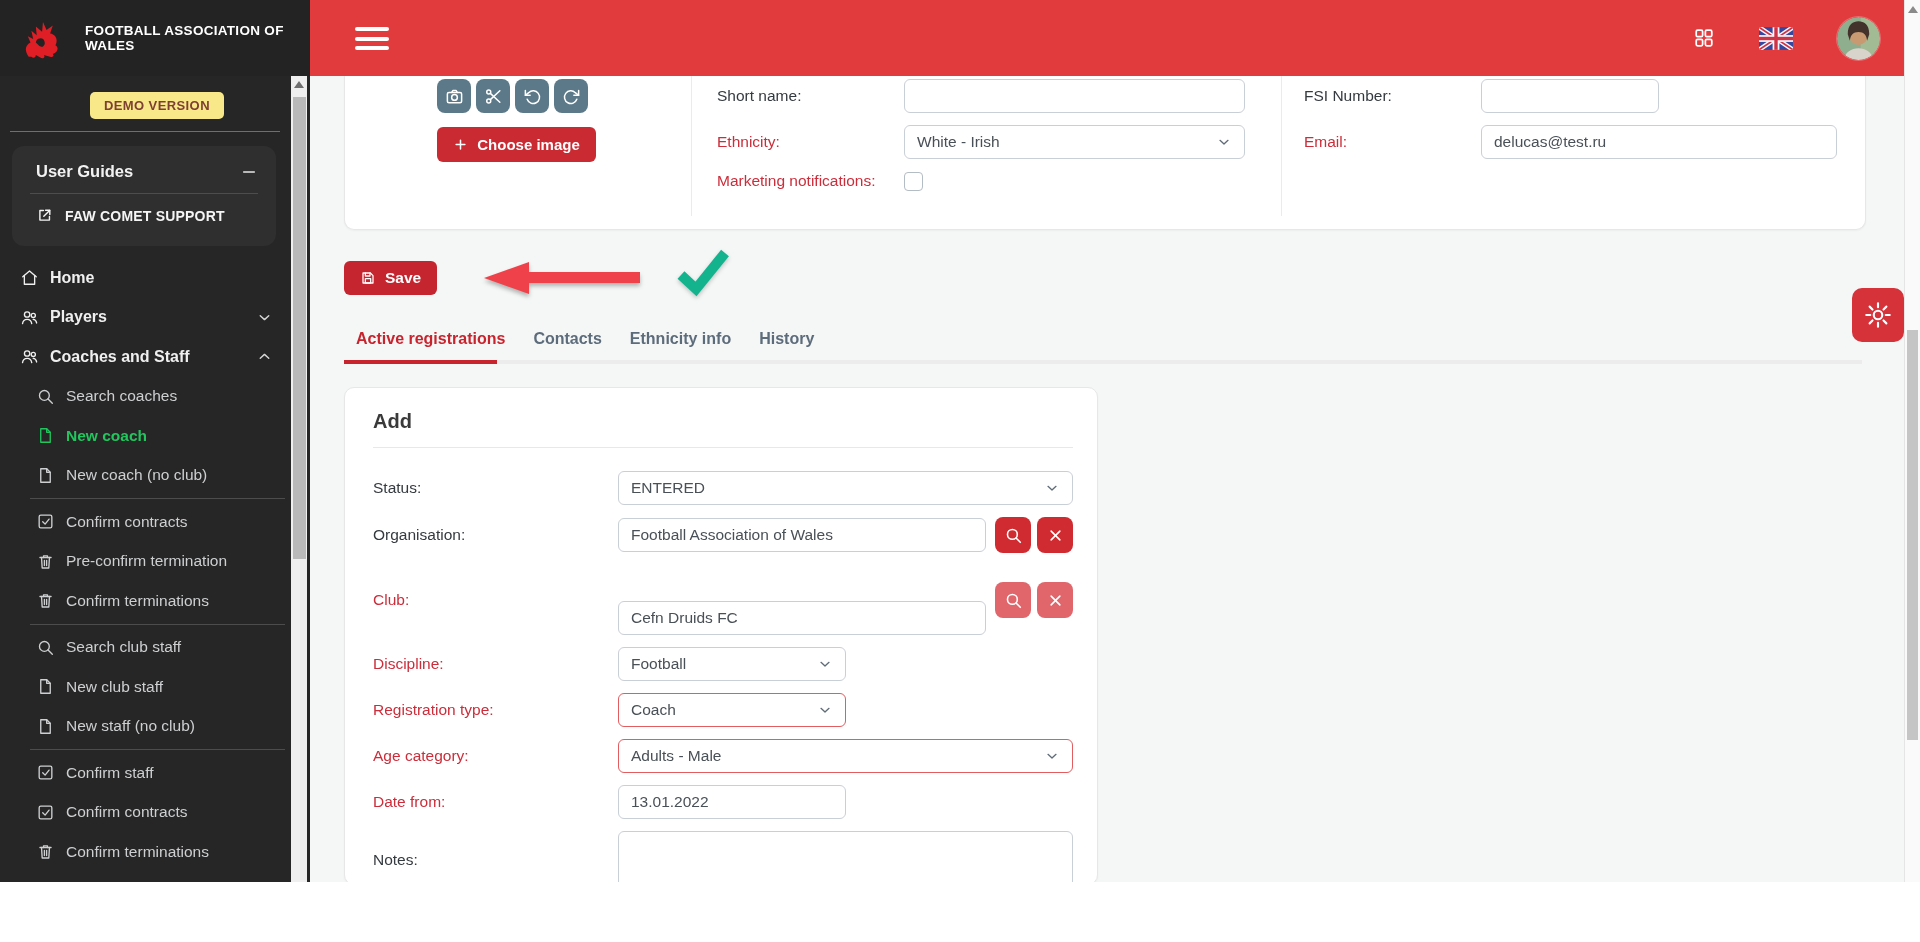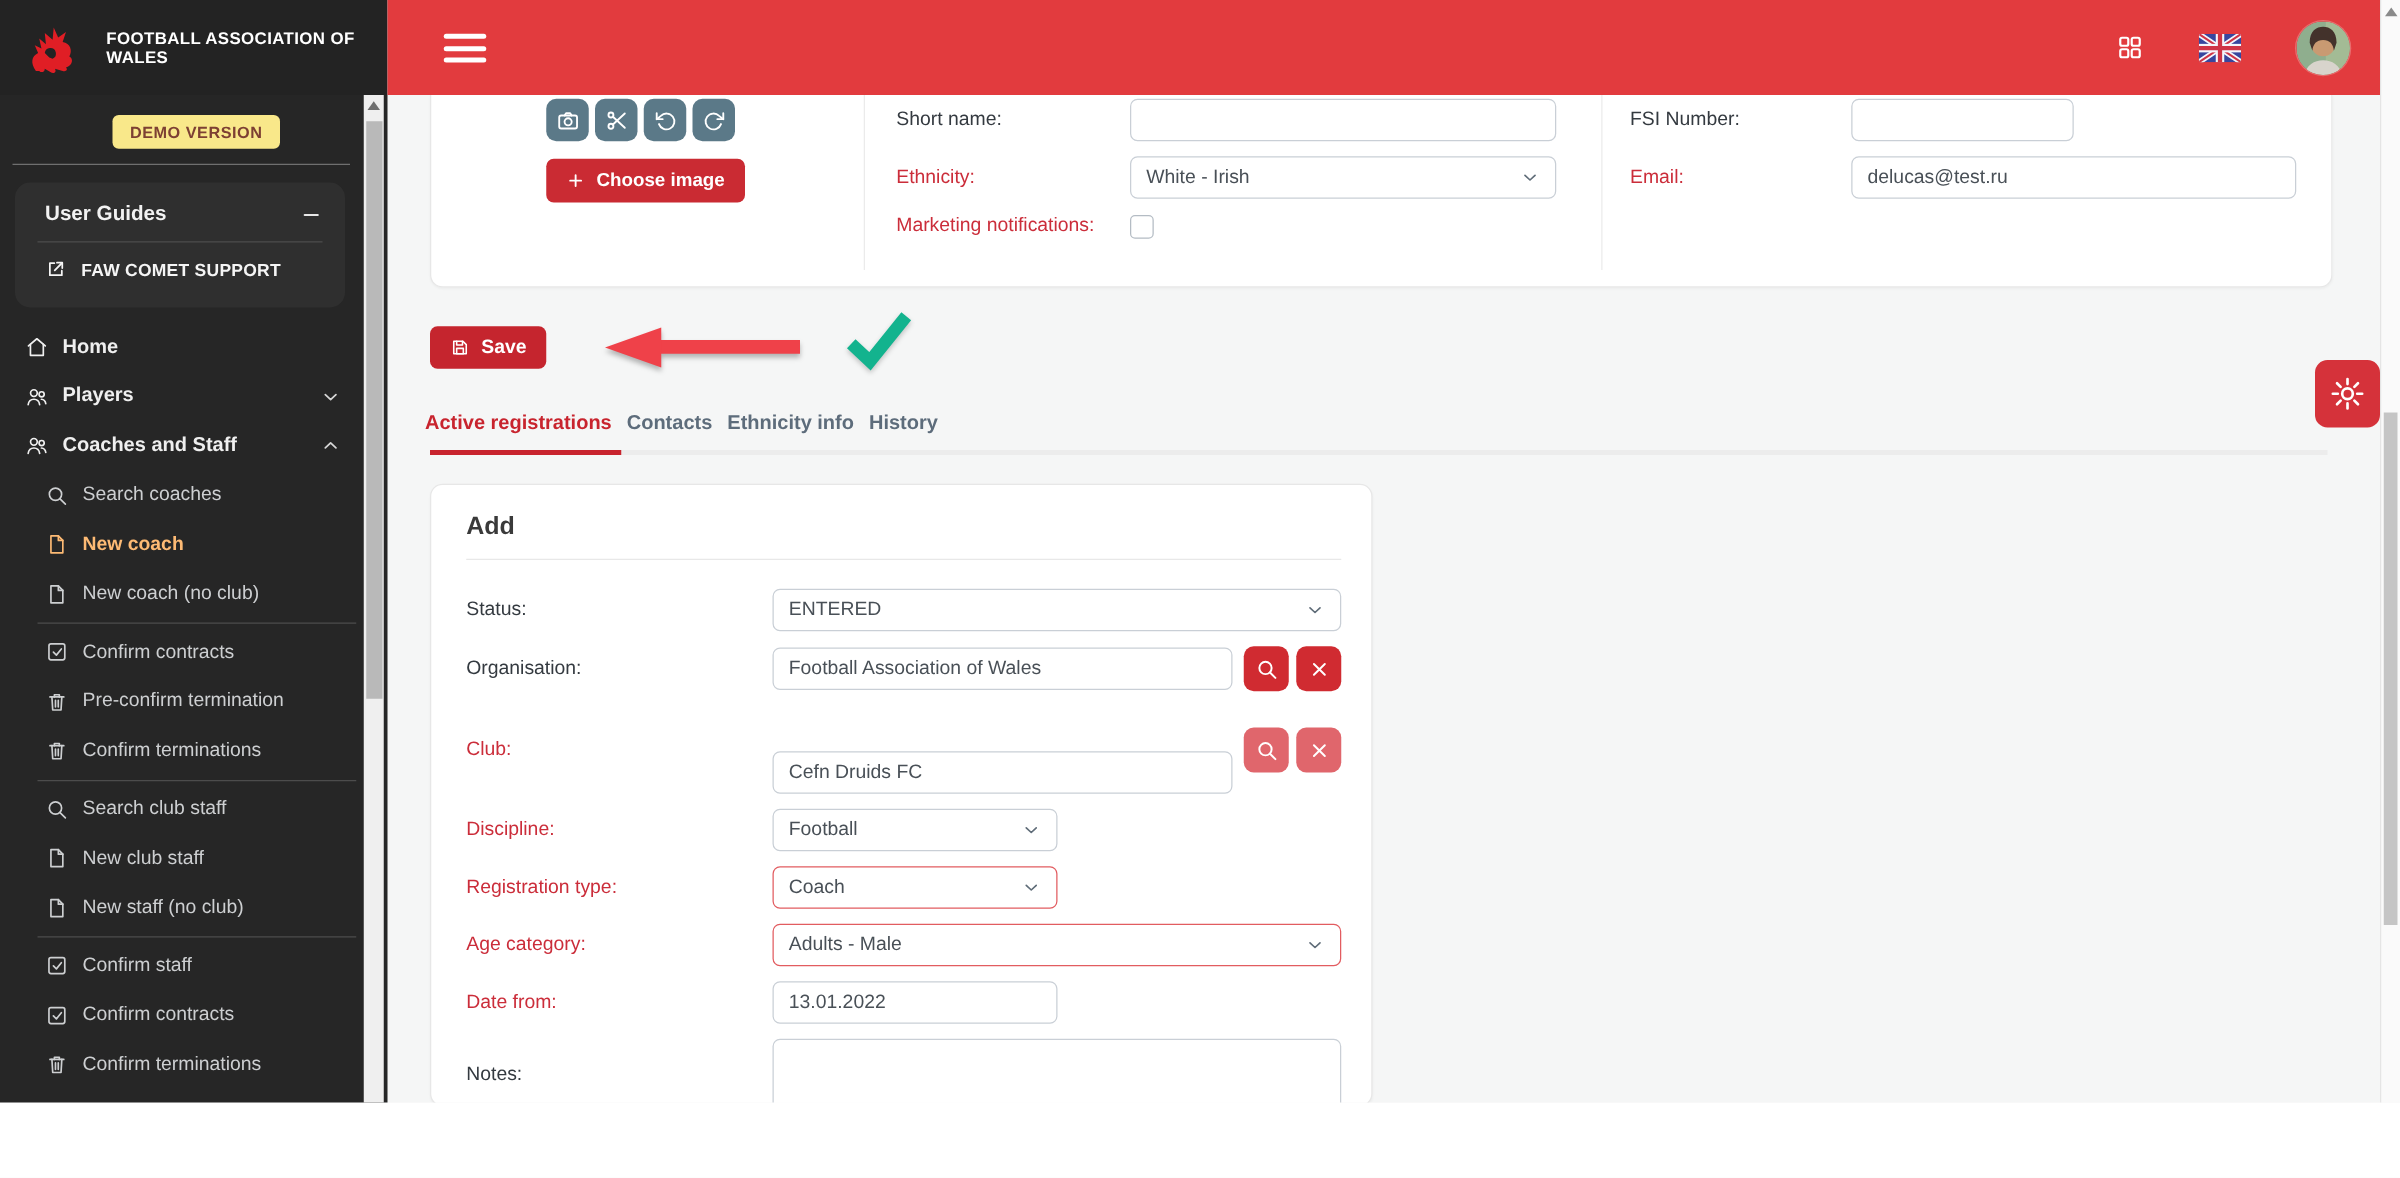--- a/index.html
+++ b/index.html
@@ -27,21 +27,21 @@
   .guides-title-row { display:flex; align-items:center; padding:16px 18px 0 24px; color:#f2f2f2; }
   .guides-title { font-size:16.5px; font-weight:bold; flex:1; }
   .guides-minus { color:#e8e8e8; display:flex; cursor:pointer; }
   .guides-div { margin:12px 18px 0 18px; height:1px; background:#4d4d4d; }
   .support-row { display:flex; align-items:center; gap:12px; padding:13px 0 0 24px; color:#f5f5f5; cursor:pointer; }
   .support-label { font-size:14px; font-weight:bold; letter-spacing:.2px; }
   .nav { position:absolute; left:0; top:182px; width:285px; }
   .nav-item { display:flex; align-items:center; height:39.5px; padding-left:20px; padding-right:12px; color:#cdcfd1; font-size:15.5px; cursor:pointer; }
   .nav-item.top { font-weight:bold; color:#efefef; font-size:16px; }
   .nav-item.sub { padding-left:36px; }
-  .nav-item.active { color:#fdba74; font-weight:bold; }
+  .nav-item.active { color:#22c55e; font-weight:bold; }
   .nav-ic { width:19px; height:19px; display:flex; margin-right:11px; flex:0 0 auto; }
   .nav-trail { margin-left:auto; display:flex; color:#d6d6d6; }
   .nav-divider { height:1px; background:#4c4c4c; margin:3px 0 3px 30px; }
   .side-scroll { position:absolute; left:291px; top:0; width:16px; height:866px; background:#efefef; }
   .side-scroll .up { position:absolute; top:5px; left:3px; width:0; height:0; border-left:5px solid transparent; border-right:5px solid transparent; border-bottom:7px solid #6f6f6f; }
   .side-scroll .thumb { position:absolute; left:1.5px; top:21px; width:13px; height:462px; background:#b9b9b9; }
 
   
   .main { position:absolute; left:310px; top:76px; width:1594px; height:866px; background:#f5f6f6; }
   .card { background:#fff; border:1px solid #e7e7e7; border-radius:10px; box-shadow:0 1px 2px rgba(0,0,0,.04); }
@@ -74,21 +74,21 @@
   .checkbox { width:19px; height:19px; border:1.5px solid #b4bcc4; border-radius:4px; background:#fff; cursor:pointer; }
 
   
   .save-btn { position:absolute; left:34px; top:185px; height:34px; padding:0 16px; border-radius:6px; background:#c5252e; color:#fff; font-size:15.5px; font-weight:bold; display:flex; align-items:center; gap:9px; cursor:pointer; }
   .arrow-ann { position:absolute; left:174px; top:163px; width:160px; height:76px; pointer-events:none; filter:drop-shadow(0 3px 2px rgba(0,0,0,.28)); }
   .arrow-shaft { position:absolute; left:44px; top:33px; width:112px; height:11px; background:#ef4149; }
   .arrow-head { position:absolute; left:0; top:23px; width:0; height:0; border-top:16px solid transparent; border-bottom:16px solid transparent; border-right:45px solid #ef4149; }
   .check-ann { position:absolute; left:364px; top:168px; width:58px; height:58px; pointer-events:none; filter:drop-shadow(0 2px 2px rgba(0,0,0,.22)); }
 
   
-  .tabs { position:absolute; left:30px; top:250px; display:flex; gap:12px; }
+  .tabs { position:absolute; left:46px; top:250px; display:flex; gap:28px; }
   .tab { font-size:16px; font-weight:bold; color:#5d6c7b; line-height:26px; cursor:pointer; }
   .tab.active { color:#c8242e; }
   .tabs-line { position:absolute; left:34px; top:284px; width:1518px; height:4px; background:#ececec; }
   .tabs-line .active-bar { position:absolute; left:0; top:0; width:153px; height:4px; background:#c8242e; }
 
   
   .card-add { position:absolute; left:34px; top:311px; width:754px; height:498px; padding:22px 24px 0 28px; }
   .add-title { font-size:20px; color:#3a3a3a; font-weight:600; }
   .add-hr { margin:14px 0 23px 0; height:1px; background:#e8e8e8; }
   .arow { display:flex; align-items:center; min-height:34px; margin-bottom:12px; }

